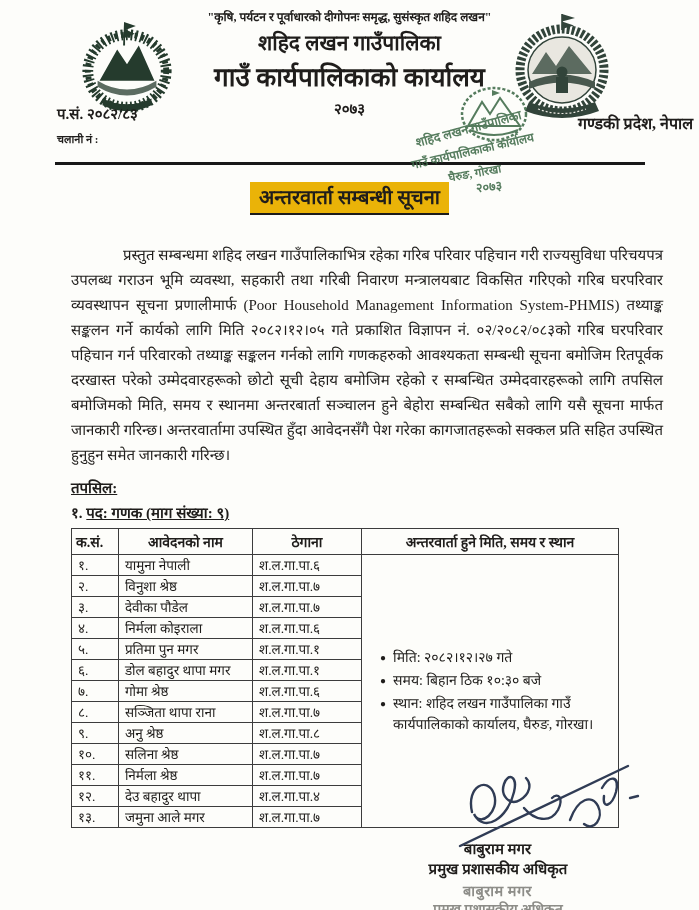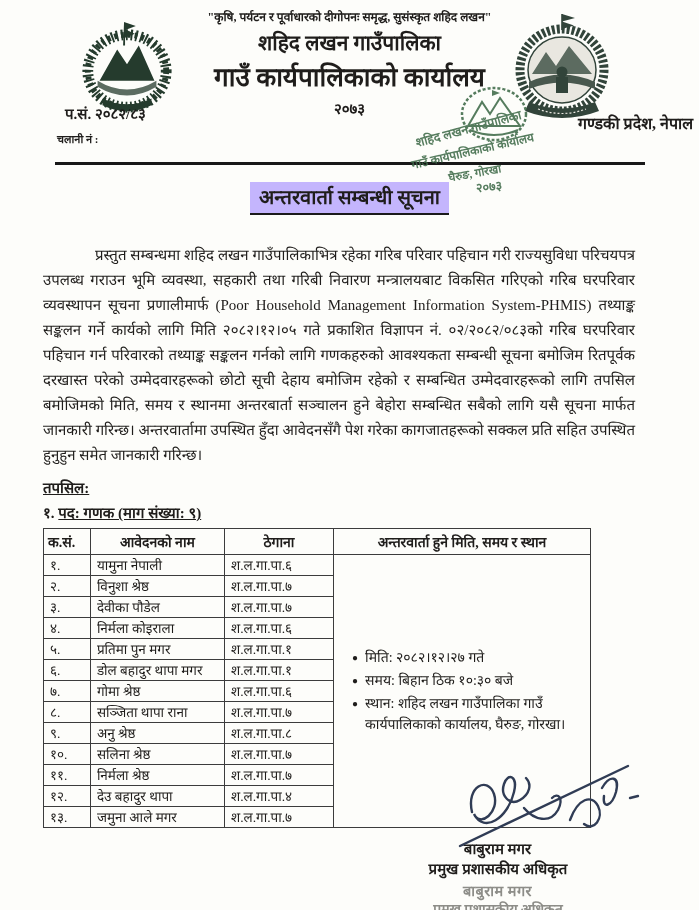--- a/index.html
+++ b/index.html
@@ -7,37 +7,37 @@
         font-family:"Liberation Serif","DejaVu Sans",serif;color:#1f1d1b;margin:0 auto;}
   
   .motto{position:absolute;top:8px;left:0;right:0;text-align:center;font-size:12px;font-weight:600;}
   .logo-left{position:absolute;left:78px;top:20px;width:98px;height:102px;}
   .emblem{position:absolute;left:512px;top:12px;width:100px;height:110px;}
   .head-center{position:absolute;left:50%;top:28px;transform:translateX(-50%);text-align:center;white-space:nowrap;}
   .muni{font-size:21px;font-weight:700;}
   .office{font-size:26px;font-weight:700;margin-top:2px;}
   .haddr{font-size:16px;font-weight:700;margin-top:3px;}
   .hyear{font-size:15px;font-weight:600;margin-top:4px;}
-  .refno{position:absolute;left:65px;top:103px;font-size:15px;font-weight:600;}
+  .refno{position:absolute;left:57px;top:103px;font-size:15px;font-weight:600;}
   .chalani{position:absolute;left:57px;top:131px;font-size:11px;font-weight:600;}
   .province{position:absolute;right:6px;top:112px;font-size:16px;font-weight:600;}
   .rule{position:absolute;left:55px;top:162px;width:590px;height:3px;background:#181818;}
   
   .stamp{position:absolute;left:414px;top:82px;width:195px;height:128px;z-index:5;color:#3f6b49;opacity:.88;}
   .stamp-mtn{position:absolute;left:44px;top:2px;width:72px;height:58px;}
   .st-l1{position:absolute;left:0;top:38px;font-size:12.5px;font-weight:700;white-space:nowrap;transform:rotate(-15deg);}
   .st-l2{position:absolute;left:-4px;top:60px;font-size:12px;font-weight:700;white-space:nowrap;transform:rotate(-13deg);}
   .st-l3{position:absolute;left:34px;top:83px;font-size:11.5px;font-weight:700;white-space:nowrap;transform:rotate(-10deg);}
   .st-yr{position:absolute;left:62px;top:96px;font-size:12.5px;font-weight:700;transform:rotate(-6deg);}
   
   .title-wrap{position:absolute;left:0;right:0;top:182px;text-align:center;}
-  .title{display:inline-block;background:#c4b5fd;font-size:20px;font-weight:700;padding:1px 9px 3px;border-bottom:2.5px solid #1b1b1b;}
+  .title{display:inline-block;background:#eab308;font-size:20px;font-weight:700;padding:1px 9px 3px;border-bottom:2.5px solid #1b1b1b;}
   .publine{position:absolute;left:0;right:0;top:220px;text-align:center;font-size:13.5px;font-weight:700;}
   
-  .flow{position:absolute;left:43px;top:243px;width:592px;}
+  .flow{position:absolute;left:71px;top:243px;width:592px;}
   .bodypar{font-size:15px;line-height:25px;text-align:justify;text-indent:52px;}
   .tapsil{margin-top:9px;font-size:15px;font-weight:700;text-decoration:underline;display:inline-block;}
   .padline{margin-top:5px;font-size:15px;font-weight:700;}
   .padline .u{text-decoration:underline;}
   table{margin-top:6px;border-collapse:collapse;width:548px;font-size:13.5px;}
   th,td{border:1.4px solid #3c3c3c;padding:1px 6px;}
   th{font-weight:700;font-size:14px;padding:3px 4px;text-align:center;}
   td{height:18px;}
   .c-sn{width:40px;text-align:left;white-space:nowrap;}
   .c-name{width:130px;white-space:nowrap;}

